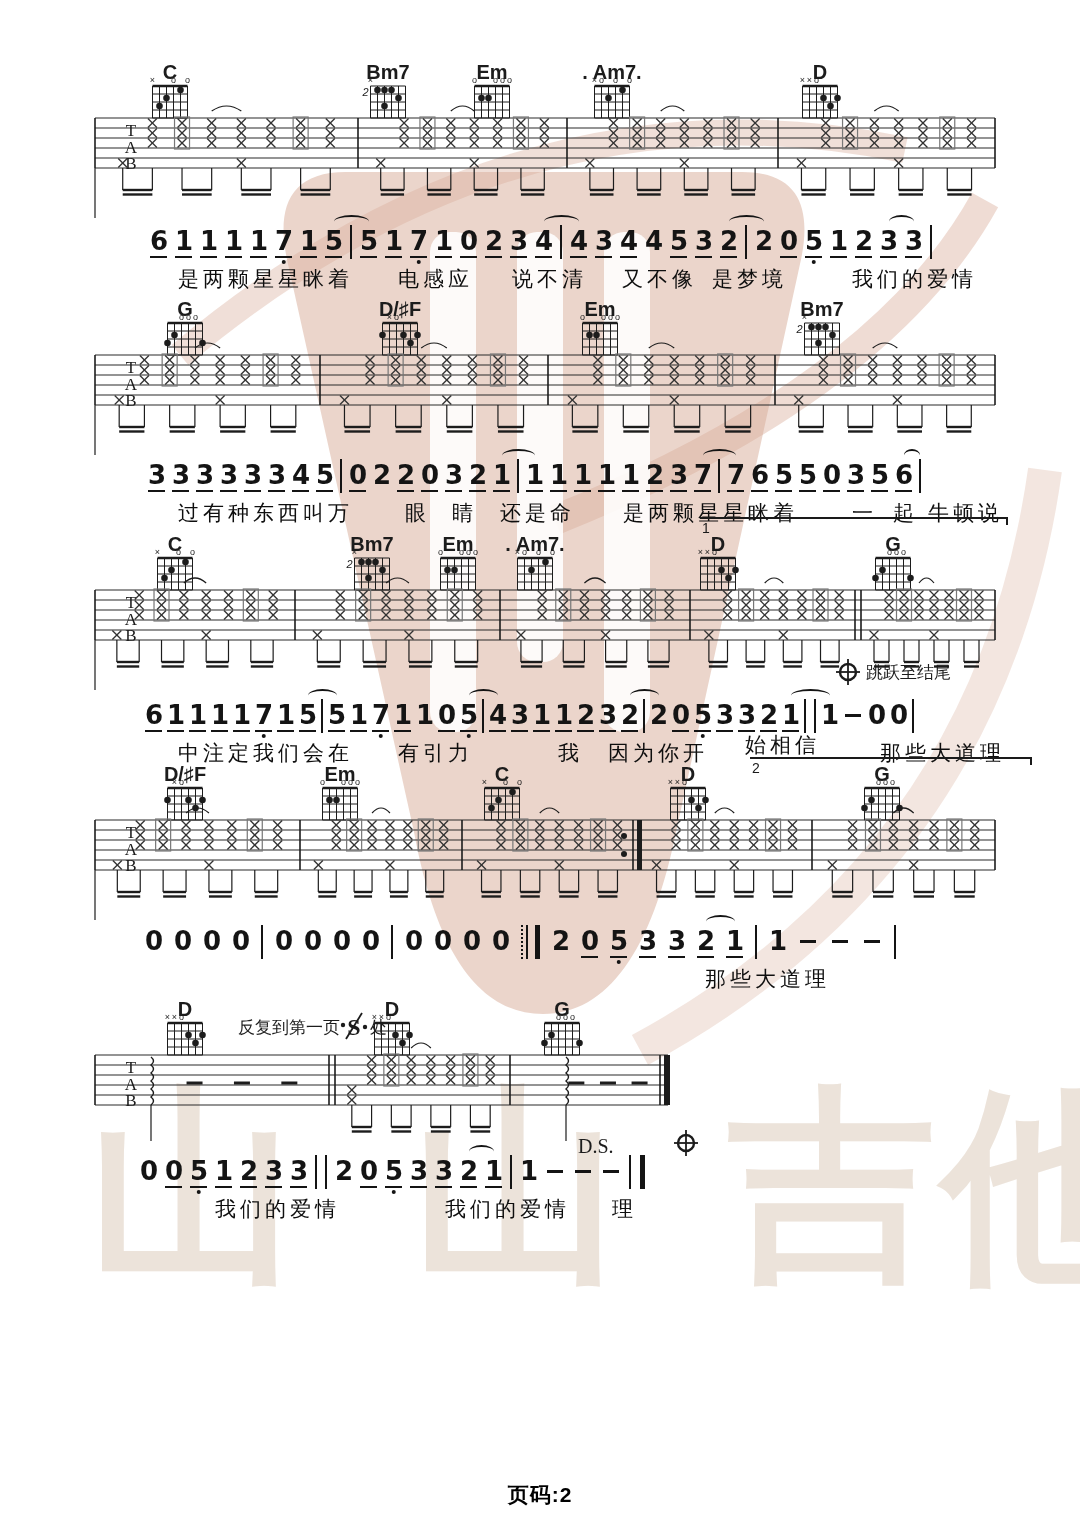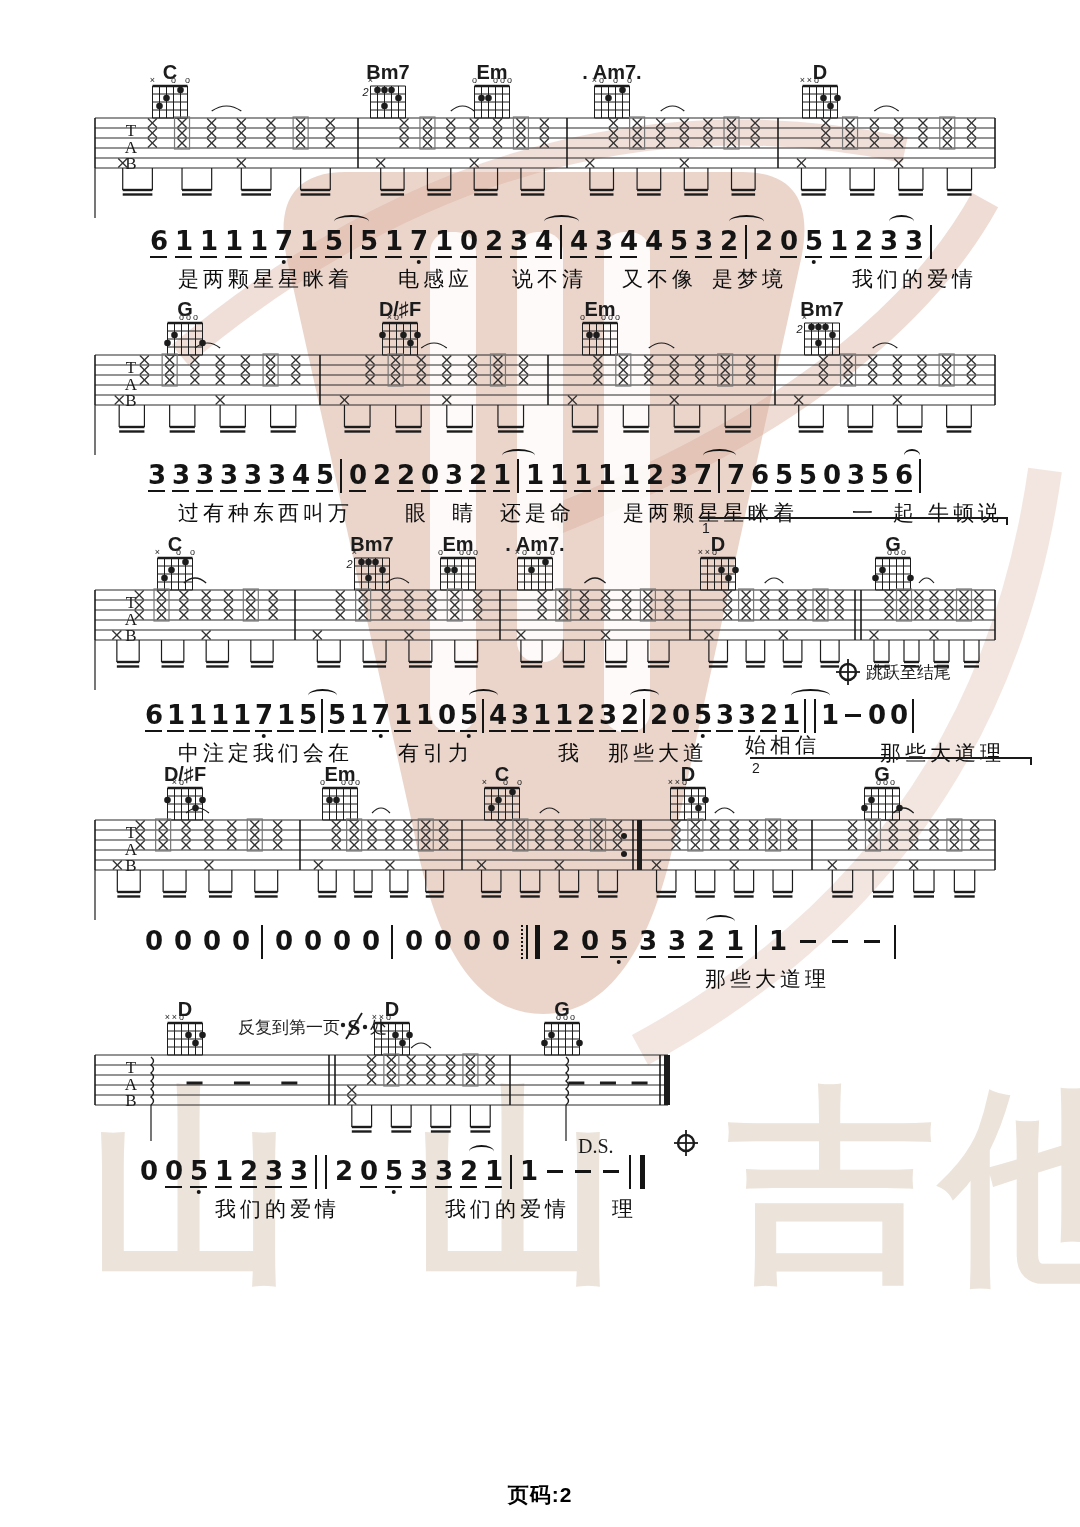--- a/index.html
+++ b/index.html
@@ -2048,21 +2048,21 @@
       <span class="bar"></span>
       <span class="gap" style="width: 5px;"></span>
       <div class="tie" style="left: 162.5px; width: 29px; top: -13px;"></div>
       <div class="tie" style="left: 323.5px; width: 29px; top: -13px;"></div>
       <div class="tie" style="left: 484.5px; width: 29px; top: -13px;"></div>
       <div class="tie" style="left: 645.5px; width: 39px; top: -13px;"></div>
     </div>
     <div class="lyr" style="left: 178px; top: 739px;">中注定我们会在</div>
     <div class="lyr" style="left: 398px; top: 739px;">有引力</div>
     <div class="lyr" style="left: 558px; top: 739px;">我</div>
-    <div class="lyr" style="left: 608px; top: 739px;">那些大道</div>
+    <div class="lyr" style="left: 608px; top: 739px;">因为你开</div>
     <div class="lyr" style="left: 745px; top: 731px;">始相信</div>
     <div class="lyr" style="left: 880px; top: 739px;">那些大道理</div>
     <div class="jp-line" style="left: 145px; top: 928px;">
       <span class="num">0</span>
       <span class="gap" style="width: 12px;"></span>
       <span class="num">0</span>
       <span class="gap" style="width: 12px;"></span>
       <span class="num">0</span>
       <span class="gap" style="width: 12px;"></span>
       <span class="num">0</span>

